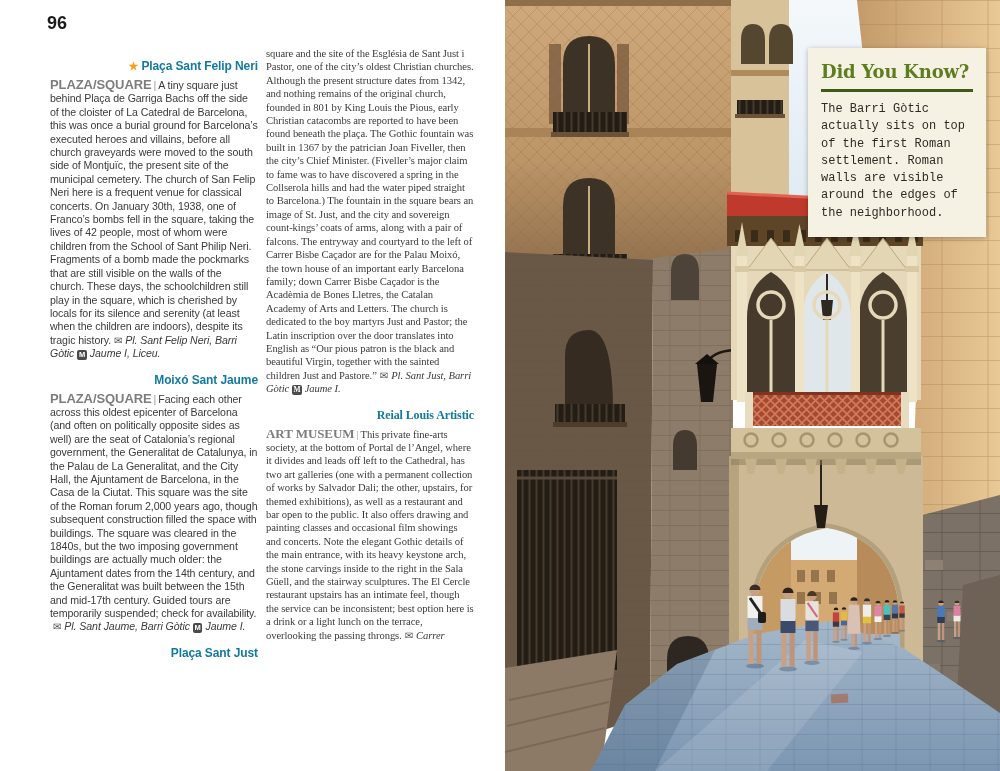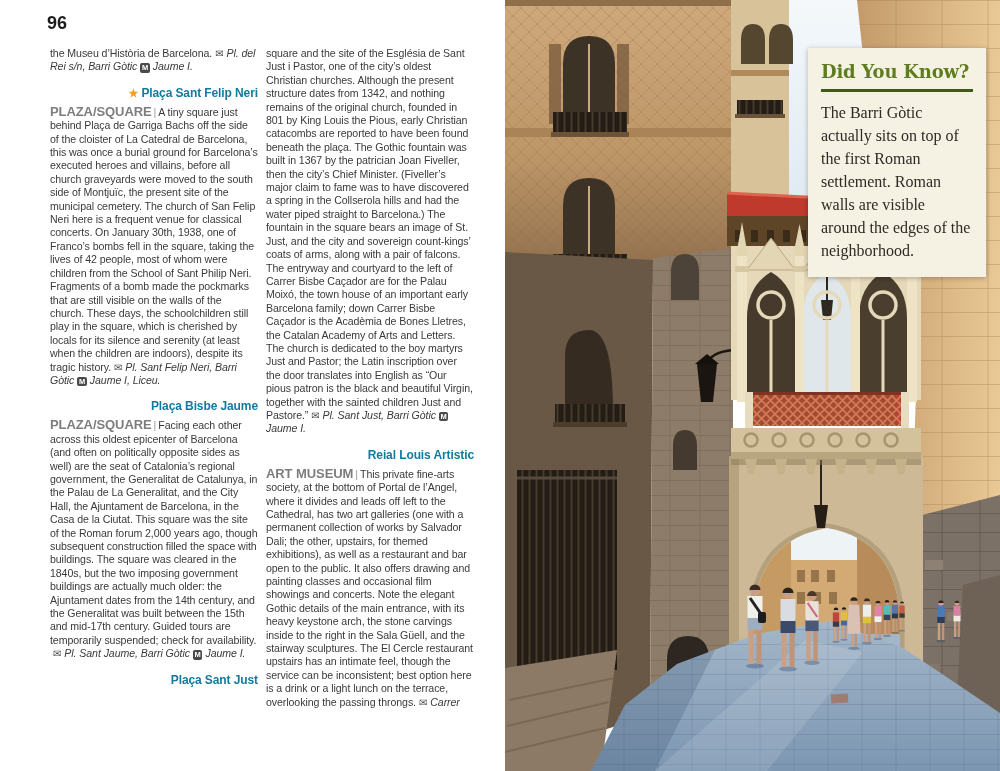--- a/index.html
+++ b/index.html
@@ -3,62 +3,59 @@
 <meta charset="utf-8">
 <style>
   html,body{margin:0;padding:0;}
   body{width:1000px;height:771px;overflow:hidden;background:#fff;
        font-family:"Liberation Sans",sans-serif;}
   #screen{position:relative;width:1000px;height:771px;background:#fff;}
   .pagenum{position:absolute;left:47px;top:13px;font-size:18px;font-weight:bold;color:#1c1c1c;}
   .col{position:absolute;top:47px;width:208px;color:#3a3a3a;font-size:10.6px;
        line-height:13.4px;letter-spacing:-0.08px;}
   .col1{left:50px;}
-  .col2{left:266px;}
+  .col2{left:266px;font-family:Liberation Serif, serif;}
   .para{margin:0 0 8px 0;}
   .ltitle{margin:9px 0 2px 0;font-size:12px;line-height:20px;color:#137a9f;
           font-weight:bold;letter-spacing:-0.1px;text-align:right;}
   .star{color:#f5a01b;margin-right:3px;font-size:11px;}
   .cat{font-weight:bold;color:#7d7d7d;font-size:13px;}
   .pipe{color:#9a9a9a;padding:0 2px;}
   .it{font-style:italic;}
   .env{font-style:normal;color:#4a4a4a;font-size:10px;margin:0 3px;}
   .metro{display:inline-block;background:#4a4a4a;color:#fff;font-size:7.5px;font-weight:bold;
          line-height:9.5px;width:9.5px;height:9.5px;text-align:center;border-radius:2px;
          margin:0 3px;vertical-align:0px;font-style:normal;}
   .photo{position:absolute;left:505px;top:0;width:495px;height:771px;overflow:hidden;background:#cbb折;}
   .photo svg{display:block;}
   .dyk{position:absolute;left:303px;top:48px;width:152px;background:#f6f2e3;
        padding:13px 13px 15px 13px;box-shadow:0 1px 5px rgba(0,0,0,.28);}
   .dyk-title{font-family:"DejaVu Serif",serif;font-size:18px;color:#5e7d20;
              font-weight:bold;letter-spacing:-0.2px;}
   .dyk-rule{height:3px;background:#3f5a16;margin:7px 0 9px 0;}
-  .dyk-body{font-family:Liberation Serif, serif;font-size:16px;line-height:1.44;color:#2e2a24;}
+  .dyk-body{font-family:Liberation Mono, monospace;font-size:12px;line-height:1.44;color:#2e2a24;}
 </style>
 </head>
 <body>
 
 <div id="screen">
 
   <div class="pagenum">96</div>
 
   <div class="col col1">
-    <p class="para">
-      <span>the Museu d’Història de Barcelona.</span><span class="env">✉</span><span class="it">Pl. del Rei s/n, Barri Gòtic</span><span class="metro">M</span><span class="it">Jaume I.</span>
-    </p>
 
     <h3 class="ltitle">
       <span class="star">★</span><span>Plaça Sant Felip Neri</span>
     </h3>
     <p class="para">
       <span class="cat">PLAZA/SQUARE</span><span class="pipe">|</span><span>A tiny square just behind Plaça de Garriga Bachs off the side of the cloister of La Catedral de Barcelona, this was once a burial ground for Barcelona’s executed heroes and villains, before all church graveyards were moved to the south side of Montjuïc, the present site of the municipal cemetery. The church of San Felip Neri here is a frequent venue for classical concerts. On January 30th, 1938, one of Franco’s bombs fell in the square, taking the lives of 42 people, most of whom were children from the School of Sant Philip Neri. Fragments of a bomb made the pockmarks that are still visible on the walls of the church. These days, the schoolchildren still play in the square, which is cherished by locals for its silence and serenity (at least when the children are indoors), despite its tragic history.</span><span class="env">✉</span><span class="it">Pl. Sant Felip Neri, Barri Gòtic</span><span class="metro">M</span><span class="it">Jaume I, Liceu.</span>
     </p>
 
     <h3 class="ltitle">
-      <span>Plaça Bisbe Jaume</span>
+      <span>Moixó Sant Jaume</span>
     </h3>
     <p class="para">
       <span class="cat">PLAZA/SQUARE</span><span class="pipe">|</span><span>Facing each other across this oldest epicenter of Barcelona (and often on politically opposite sides as well) are the seat of Catalonia’s regional government, the Generalitat de Catalunya, in the Palau de La Generalitat, and the City Hall, the Ajuntament de Barcelona, in the Casa de la Ciutat. This square was the site of the Roman forum 2,000 years ago, though subsequent construction filled the space with buildings. The square was cleared in the 1840s, but the two imposing government buildings are actually much older: the Ajuntament dates from the 14th century, and the Generalitat was built between the 15th and mid-17th century. Guided tours are temporarily suspended; check for availability.</span><span class="env">✉</span><span class="it">Pl. Sant Jaume, Barri Gòtic</span><span class="metro">M</span><span class="it">Jaume I.</span>
     </p>
 
     <h3 class="ltitle">
       <span>Plaça Sant Just</span>
     </h3>
   </div>
 

